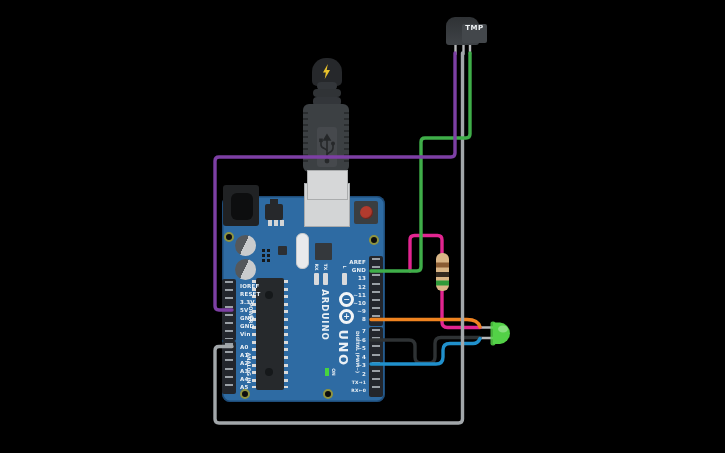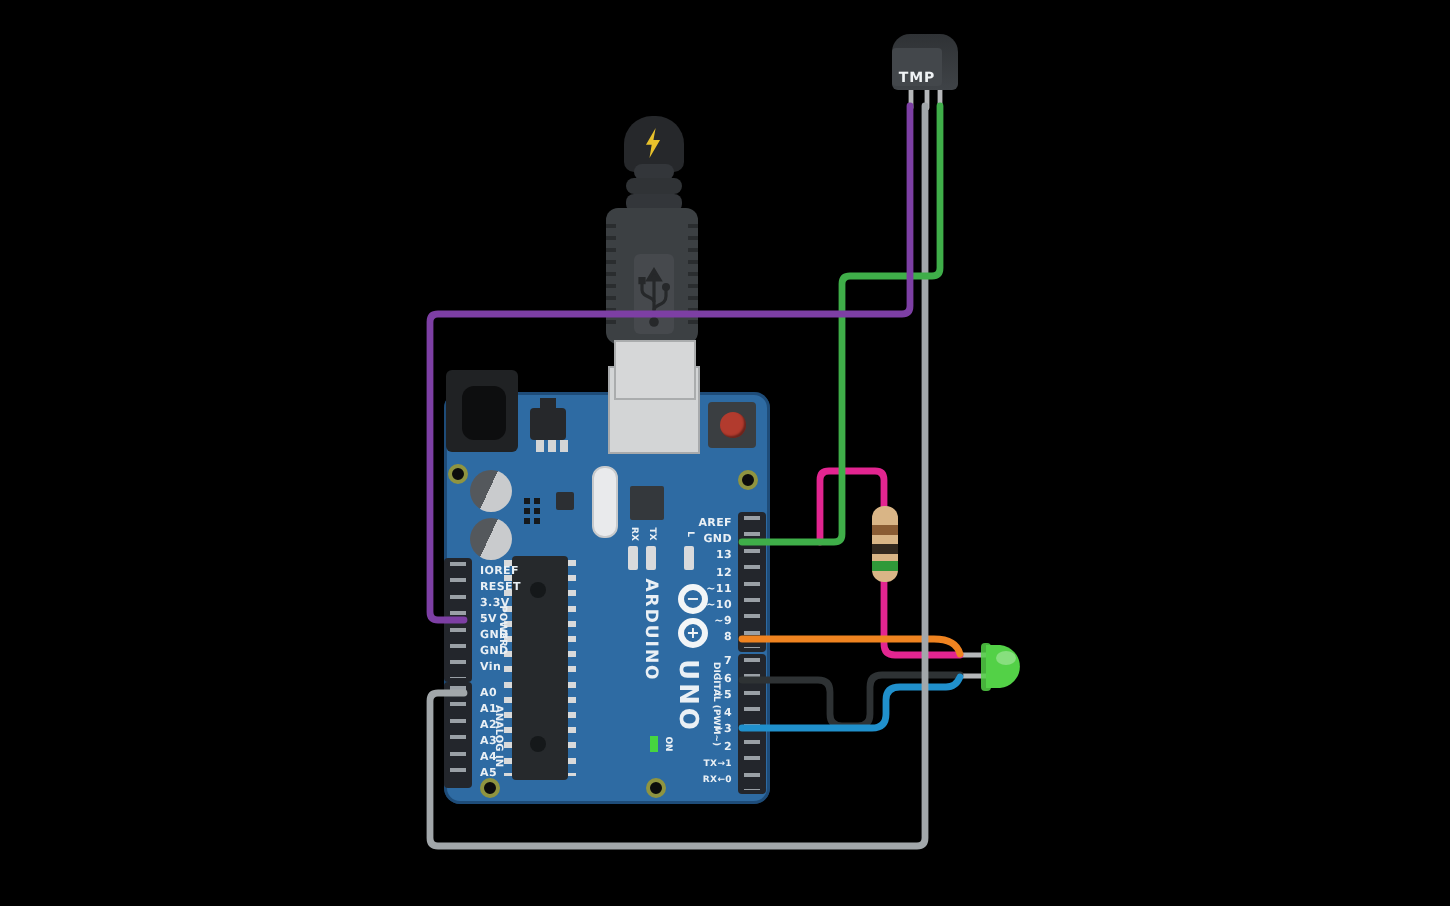--- a/index.html
+++ b/index.html
@@ -199,18 +199,18 @@
 
       <g fill="#53d147">
         <rect x="490.5" y="321.5" width="5" height="24" rx="2" fill-opacity="0.85"></rect>
         <path d="M493 322.5 h7 a11 10.8 0 0 1 0 21.5 h-7 z"></path>
         <ellipse cx="503" cy="329" rx="5" ry="3.5" fill="#ffffff" fill-opacity="0.3"></ellipse>
       </g>
     </g>
   </svg>
 
   <div class="abs" style="left:446px;top:17px;width:33px;height:28px;background:linear-gradient(#2f3235,#3f4347);border-radius:9px 9px 3px 3px;">
-    <div class="abs" style="left:0;top:7px;width:25px;height:19px;background:#43474b;border-radius:2px;display:flex;align-items:flex-end;justify-content:center;">
+    <div class="abs" style="left:16px;top:7px;width:25px;height:19px;background:#43474b;border-radius:2px;display:flex;align-items:flex-start;justify-content:center;">
       <span style="color:#f0f3f5;font-size:7px;font-weight:bold;letter-spacing:.5px;">TMP</span>
     </div>
   </div>
 
 </div>
 
 </body></html>

